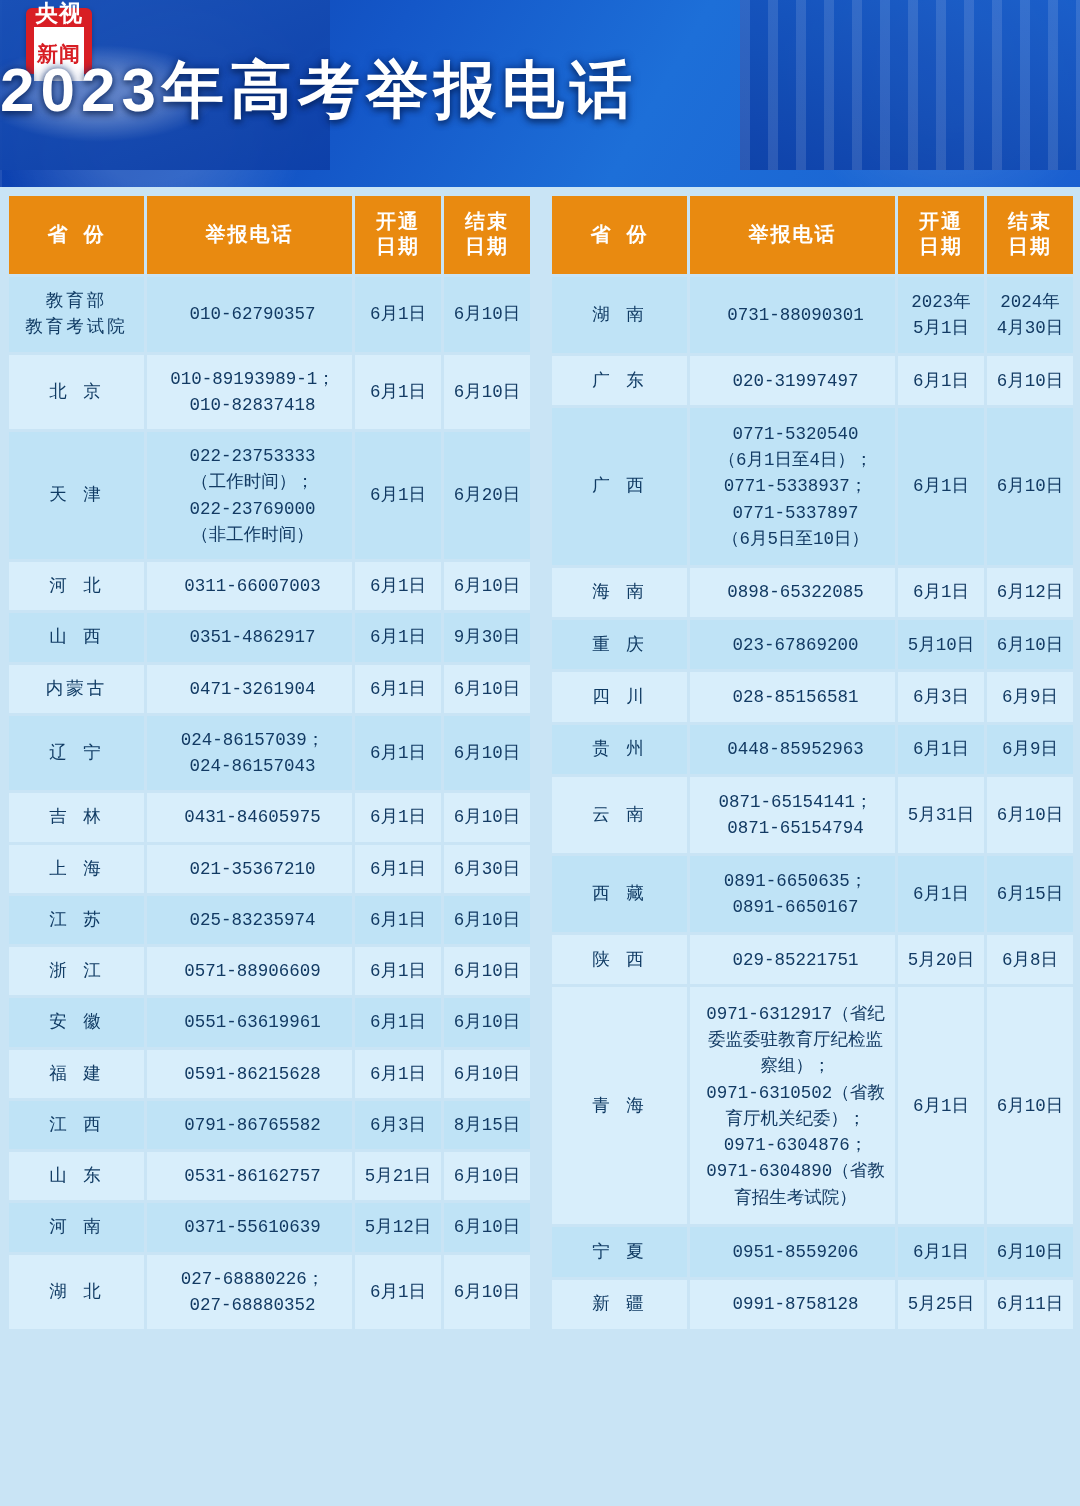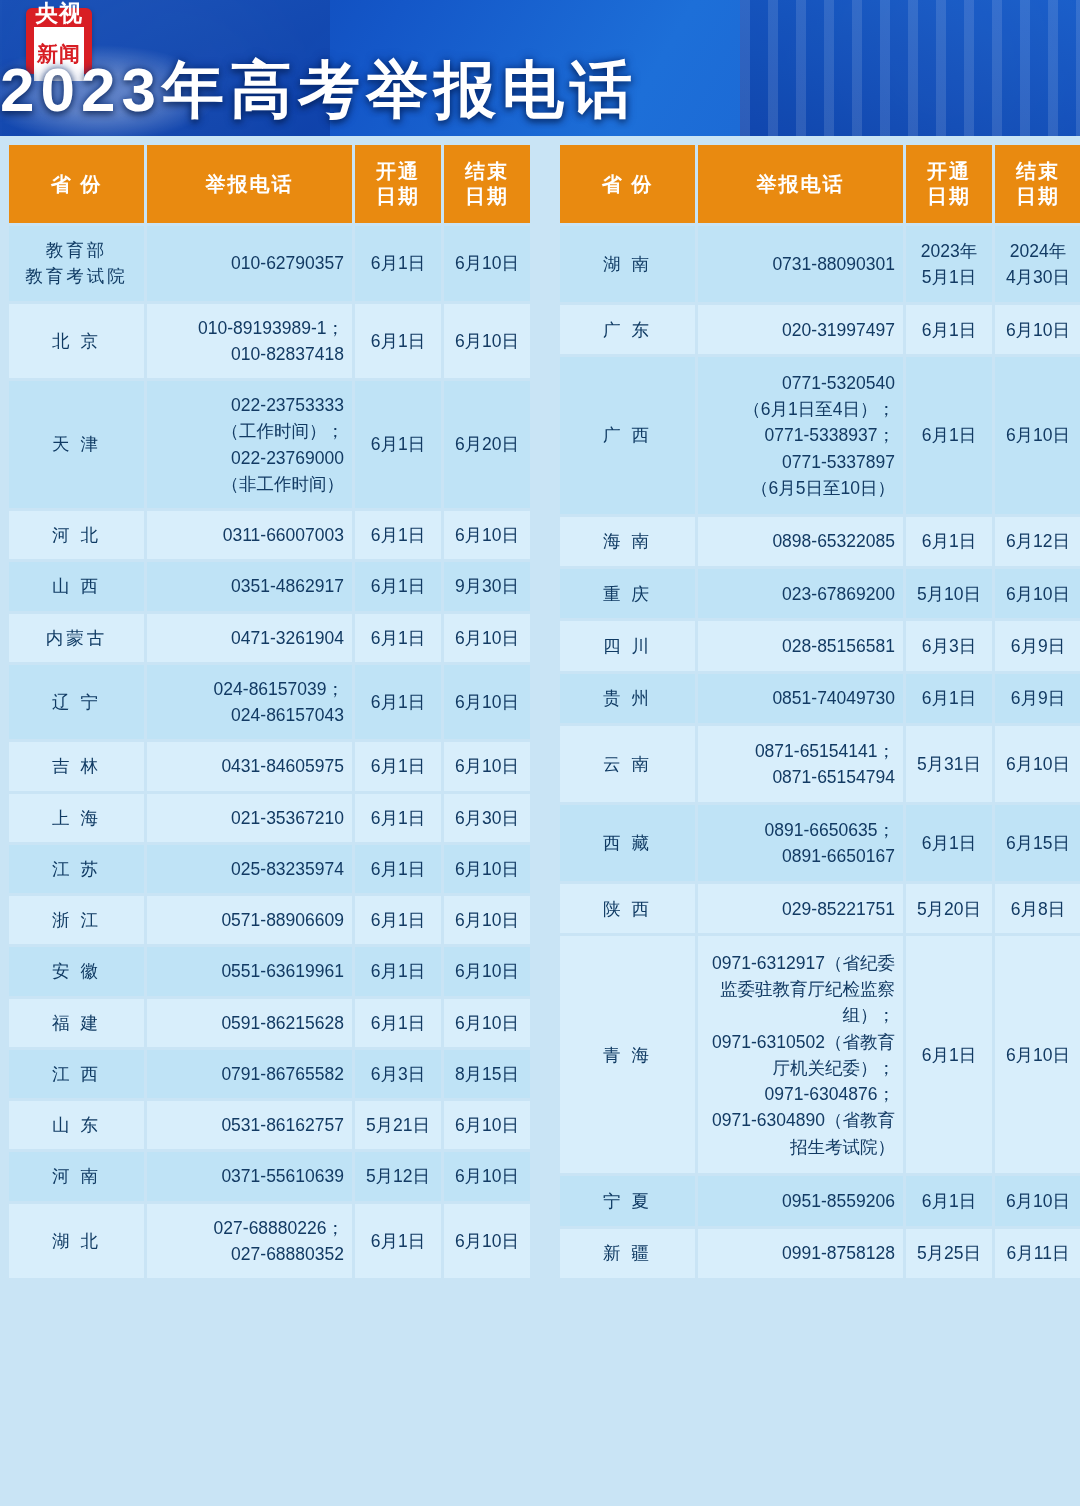--- a/index.html
+++ b/index.html
@@ -7,21 +7,21 @@
     width:1080px;height:1506px;
     background:#cfe8f7;
     font-family:"Liberation Sans","DejaVu Sans",sans-serif;
     overflow:hidden;
   }
   .page{position:relative;width:1080px;height:1506px;background:#c9e4f5;}
 
   
   .banner{
     position:relative;
-    height:136px;
+    height:187px;
     background:linear-gradient(120deg,#0a3aa8 0%,#1457c8 35%,#1d6fd8 60%,#1a5fd0 100%);
     overflow:hidden;
   }
   .banner .bgwash{
     position:absolute;inset:0;
     background:
       radial-gradient(circle at 14% 60%, rgba(255,255,255,.18) 0 70px, rgba(255,255,255,0) 160px),
       radial-gradient(circle at 88% 30%, rgba(255,255,255,.14) 0 60px, rgba(255,255,255,0) 170px),
       linear-gradient(90deg, rgba(255,255,255,.10) 0 2px, rgba(255,255,255,0) 2px 34px);
     opacity:.85;
@@ -55,23 +55,24 @@
     color:#ffffff;
     font-size:62px;
     font-weight:bold;
     letter-spacing:6px;
     text-shadow:0 0 10px rgba(0,40,120,.9),0 3px 6px rgba(0,0,0,.45);
   }
 
   
   .tables{
     display:flex;
-    gap:24px;
+    gap:16px;
     padding:6px 6px 0 6px;
     box-sizing:border-box;
+    font-family:Liberation Mono, monospace;
   }
   table{
     border-collapse:separate;
     border-spacing:3px;
     width:534px;
     table-layout:fixed;
   }
   th{
     background:#e98a10;
     color:#fff;
@@ -90,21 +91,21 @@
     vertical-align:middle;
     line-height:1.5;
   }
   tr.alt td{background:#d8eefb;}
   td.prov{
     text-align:center;
     letter-spacing:3px;
     font-weight:normal;
     color:#0f3a63;
   }
-  td.tel{text-align:right;padding-left:14px;}
+  td.tel{text-align:center;padding-left:14px;}
   td.date{text-align:center;}
   col.c-prov{width:135px;}
   col.c-tel{width:205px;}
   col.c-d1{width:86px;}
   col.c-d2{width:86px;}
   .nowrapline{white-space:pre-line;}
 </style>
 </head>
 <body>
 
@@ -307,21 +308,21 @@
             <td class="date nowrapline">6月10日</td>
           </tr>
           <tr class="alt">
             <td class="prov nowrapline">四 川</td>
             <td class="tel nowrapline">028-85156581</td>
             <td class="date nowrapline">6月3日</td>
             <td class="date nowrapline">6月9日</td>
           </tr>
           <tr>
             <td class="prov nowrapline">贵 州</td>
-            <td class="tel nowrapline">0851-74049730</td>
+            <td class="tel nowrapline">0448-85952963</td>
             <td class="date nowrapline">6月1日</td>
             <td class="date nowrapline">6月9日</td>
           </tr>
           <tr class="alt">
             <td class="prov nowrapline">云 南</td>
             <td class="tel nowrapline">0871-65154141；
 0871-65154794</td>
             <td class="date nowrapline">5月31日</td>
             <td class="date nowrapline">6月10日</td>
           </tr>

